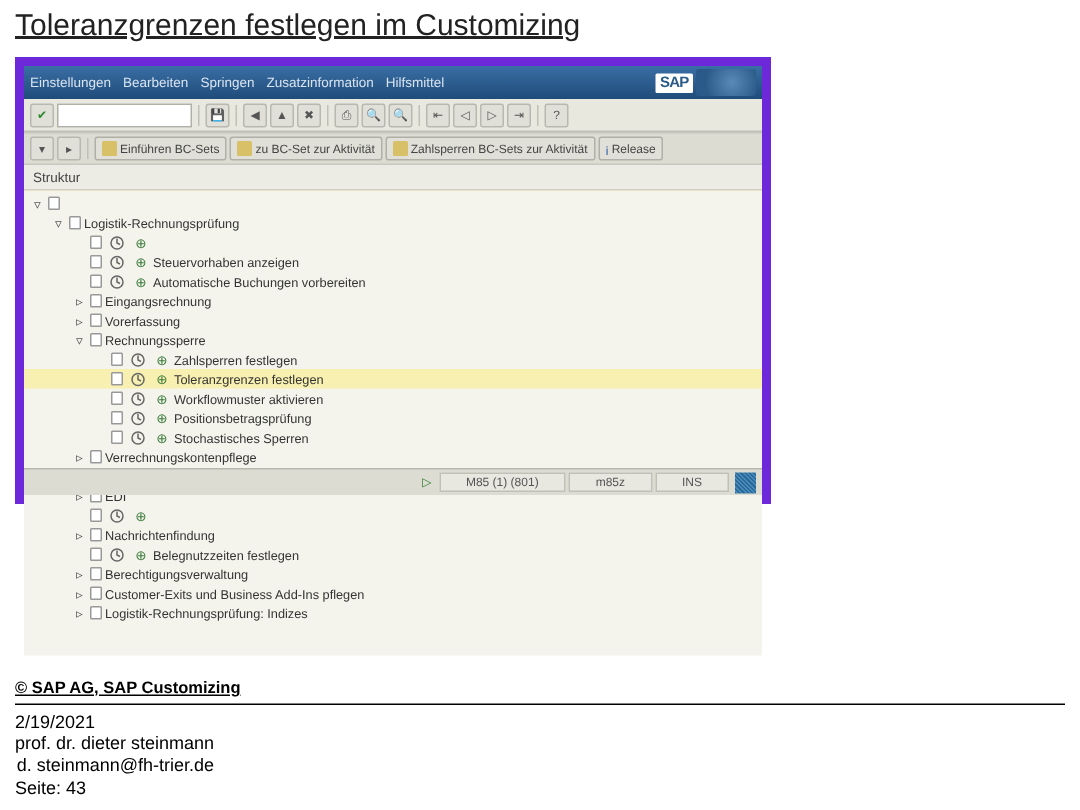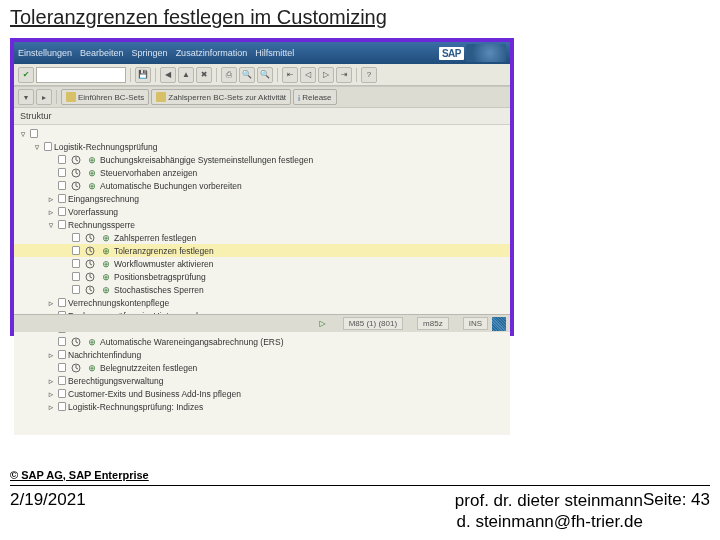--- a/index.html
+++ b/index.html
@@ -1,18 +1,18 @@
 <!DOCTYPE html>
 <html><head>
 <meta charset="utf-8">
 <style>
   * { box-sizing: border-box; margin: 0; padding: 0; }
   body { width: 720px; height: 540px; font-family: Arial, sans-serif; background: #fff; color: #000; position: relative; }
   .slide-title { font-size: 20px; text-decoration: underline; padding: 6px 10px 4px; color: #222; }
-  .sap-window { position: absolute; left: 10px; top: 38px; width: 504px; height: 298px; border: 4px solid #6d28d9; background: #eab308; font-size: 9px; }
+  .sap-window { position: absolute; left: 10px; top: 38px; width: 504px; height: 298px; border: 6px solid #6d28d9; background: #eab308; font-size: 9px; }
   .titlebar { height: 22px; background: linear-gradient(#3a6ea5, #1f4c7a); display: flex; align-items: center; padding: 0 4px; color: #fff; }
   .titlebar .menus { display: flex; gap: 8px; font-size: 9px; color: #d8e4f0; }
   .titlebar .menus span { cursor: default; }
   .titlebar .logo { margin-left: auto; display: flex; align-items: center; gap: 2px; }
   .titlebar .logo .swirl { width: 40px; height: 18px; background: radial-gradient(circle at 60% 50%, #5a8ab8 0%, #2a5a88 70%); border-radius: 2px; }
   .titlebar .logo .sap { background: #fff; color: #2a5a88; font-weight: bold; font-size: 10px; padding: 1px 3px; border-radius: 1px; letter-spacing: -0.5px; }
   .std-toolbar { height: 22px; background: #e8e8df; border-bottom: 1px solid #c0c0b8; display: flex; align-items: center; padding: 0 4px; gap: 2px; }
   .tb-btn { width: 16px; height: 16px; background: #e0e0d8; border: 1px solid #b8b8b0; border-radius: 2px; display: inline-flex; align-items: center; justify-content: center; font-size: 8px; color: #555; }
   .tb-sep { width: 1px; height: 14px; background: #c0c0b8; margin: 0 2px; }
   .tb-check { color: #2a8a2a; }
@@ -25,27 +25,27 @@
   .row { display: flex; align-items: center; height: 13px; padding: 0 4px; font-size: 8.5px; color: #333; white-space: nowrap; }
   .row.hl { background: #f8f0b0; }
   .indent { display: inline-block; }
   .exp { width: 10px; text-align: center; color: #555; font-size: 9px; }
   .ricon { width: 12px; height: 10px; margin: 0 2px; display: inline-flex; align-items: center; justify-content: center; }
   .ricon.doc { background: #fff; border: 1px solid #999; border-radius: 1px; width: 8px; height: 9px; }
   .ricon.clock svg { width: 10px; height: 10px; }
   .ricon.exec { color: #3a7a3a; font-size: 9px; }
   .statusbar { position: absolute; bottom: 0; left: 0; right: 0; height: 18px; background: #dcdcd2; border-top: 1px solid #b8b8b0; display: flex; align-items: center; font-size: 8px; color: #555; padding: 0 4px; }
   .statusbar .spacer { flex: 1; }
-  .statusbar .cell { border: 1px solid #c0c0b8; background: #e8e8e0; padding: 1px 5px; margin-left: 14px; }
+  .statusbar .cell { border: 1px solid #c0c0b8; background: #e8e8e0; padding: 1px 17px; margin-left: 2px; }
   .statusbar .arrow { color: #2a7a2a; margin: 0 3px; }
   .statusbar .corner { width: 14px; height: 14px; margin-left: 4px; background: repeating-linear-gradient(45deg, #2a6a9a 0 1px, #4a8aba 1px 2px); }
   .footer { position: absolute; left: 0; right: 0; bottom: 0; }
   .copyright { font-size: 11px; font-weight: bold; text-decoration: underline; padding: 0 10px 2px; }
   .hr { border: 0; border-top: 1.5px solid #000; margin: 2px 10px 0; }
-  .bottom { display: flex; align-items: flex-start; padding: 4px 10px 8px; font-size: 17px; }
+  .bottom { display: flex; align-items: flex-start; padding: 4px 10px 8px; font-size: 12px; flex-direction: column; }
   .bottom .date { }
   .bottom .center { flex: 1; text-align: right; line-height: 1.25; }
   .bottom .page { }
 </style>
 </head>
 <body>
 
 <div class="slide-title">Toleranzgrenzen festlegen im Customizing</div>
 
 <div class="sap-window">
@@ -89,20 +89,24 @@
   <div class="app-toolbar">
     <span class="tb-btn">▾</span>
     <span class="tb-btn">▸</span>
     <span class="tb-sep"></span>
     <span class="app-btn">
         <span class="ico"></span>
         <span>Einführen BC-Sets</span>
       </span>
     <span class="app-btn">
         <span class="ico"></span>
+        <span>zu BC-Set zur Aktivität</span>
+      </span>
+    <span class="app-btn">
+        <span class="ico"></span>
         <span>Zahlsperren BC-Sets zur Aktivität</span>
       </span>
     <span class="app-btn">
         <span style="color:#2a5aa8;margin-right:2px;">ℹ</span>
         <span>Release</span>
       </span>
   </div>
 
   <div class="tree-header">Struktur</div>
   <div class="tree" id="tree">
@@ -122,21 +126,20 @@
         <span class="indent" style="width: 28px;"></span>
         <span class="exp"></span>
         <span class="ricon doc"></span>
         <span class="ricon clock">
           <svg viewBox="0 0 10 10">
             <circle cx="5" cy="5" r="4" fill="none" stroke="#666" stroke-width="1"></circle>
             <path d="M5 2v3l2 1" stroke="#666" stroke-width="1" fill="none"></path>
           </svg>
         </span>
         <span class="ricon exec">⊕</span>
-        <span>Buchungskreisabhängige Systemeinstellungen festlegen</span>
       </div>
       <div class="row">
         <span class="indent" style="width: 28px;"></span>
         <span class="exp"></span>
         <span class="ricon doc"></span>
         <span class="ricon clock">
           <svg viewBox="0 0 10 10">
             <circle cx="5" cy="5" r="4" fill="none" stroke="#666" stroke-width="1"></circle>
             <path d="M5 2v3l2 1" stroke="#666" stroke-width="1" fill="none"></path>
           </svg>
@@ -262,21 +265,20 @@
         <span class="indent" style="width: 28px;"></span>
         <span class="exp"></span>
         <span class="ricon doc"></span>
         <span class="ricon clock">
           <svg viewBox="0 0 10 10">
             <circle cx="5" cy="5" r="4" fill="none" stroke="#666" stroke-width="1"></circle>
             <path d="M5 2v3l2 1" stroke="#666" stroke-width="1" fill="none"></path>
           </svg>
         </span>
         <span class="ricon exec">⊕</span>
-        <span>Automatische Wareneingangsabrechnung (ERS)</span>
       </div>
       <div class="row">
         <span class="indent" style="width: 28px;"></span>
         <span class="exp">▹</span>
         <span class="ricon doc"></span>
         <span>Nachrichtenfindung</span>
       </div>
       <div class="row">
         <span class="indent" style="width: 28px;"></span>
         <span class="exp"></span>
@@ -314,21 +316,21 @@
     <span class="spacer"></span>
     <span class="arrow">▷</span>
     <span class="cell">M85 (1) (801)</span>
     <span class="cell">m85z</span>
     <span class="cell">INS</span>
     <span class="corner"></span>
   </div>
 </div>
 
 <div class="footer">
-  <div class="copyright">© SAP AG, SAP Enterprise</div>
+  <div class="copyright">© SAP AG, SAP Customizing</div>
   <hr class="hr">
   <div class="bottom">
     <div class="date">2/19/2021</div>
     <div class="center">
       <div>prof. dr. dieter steinmann</div>
       <div>d. steinmann@fh-trier.de</div>
     </div>
     <div class="page">Seite: 43</div>
   </div>
 </div>

